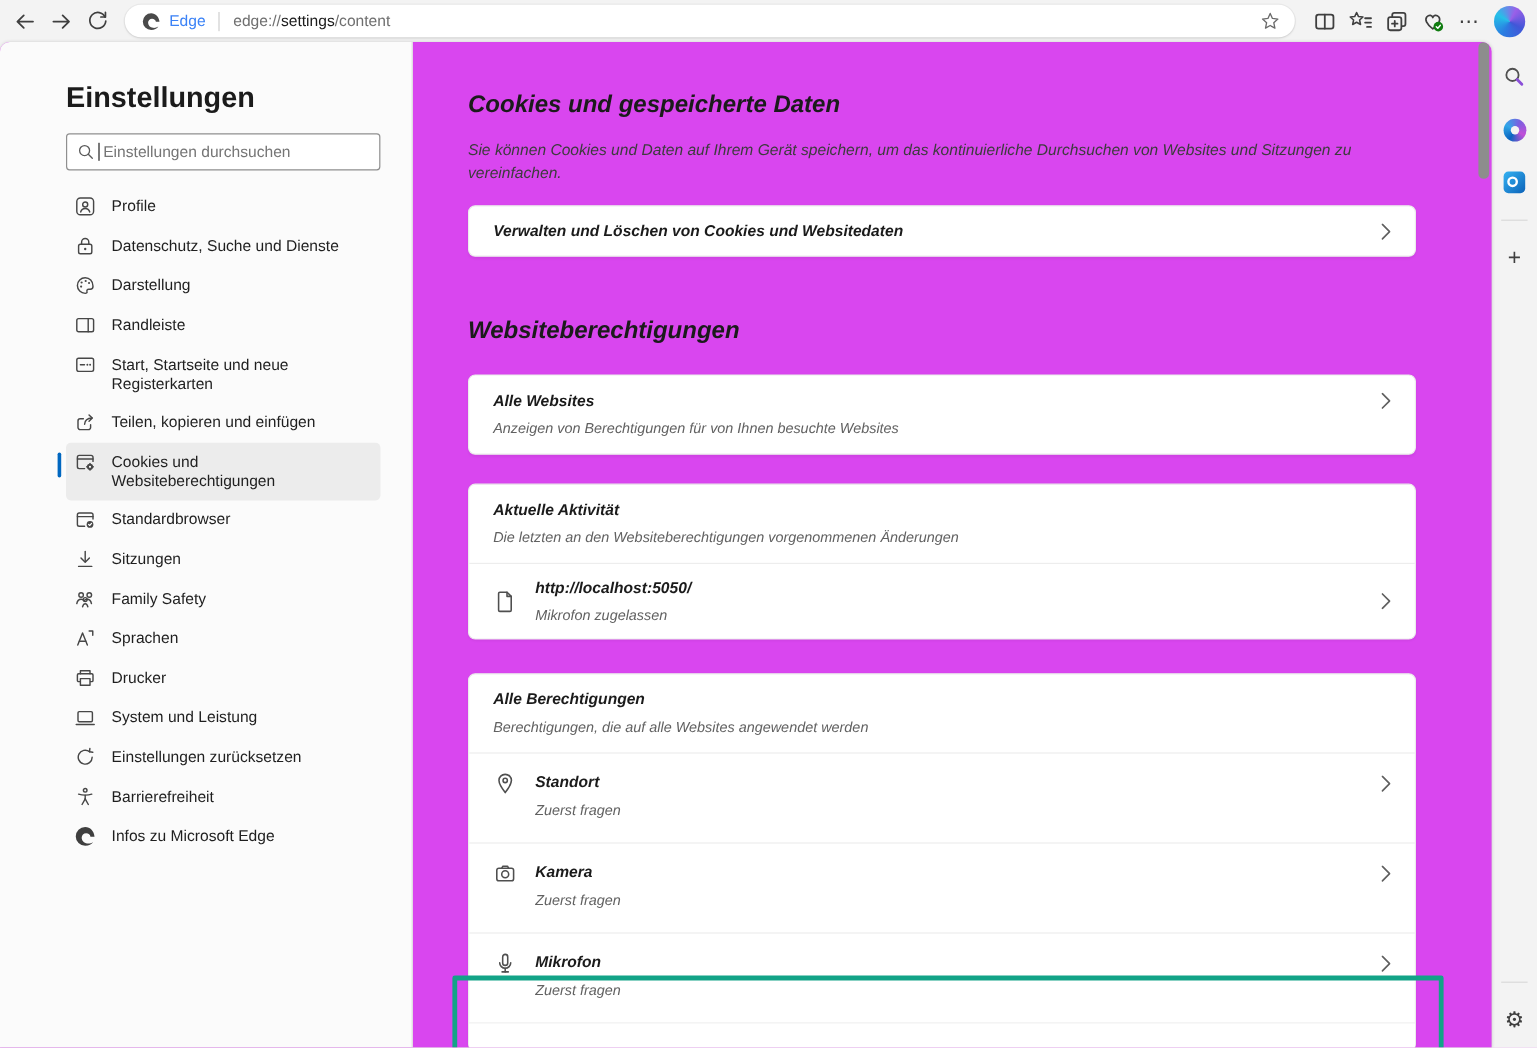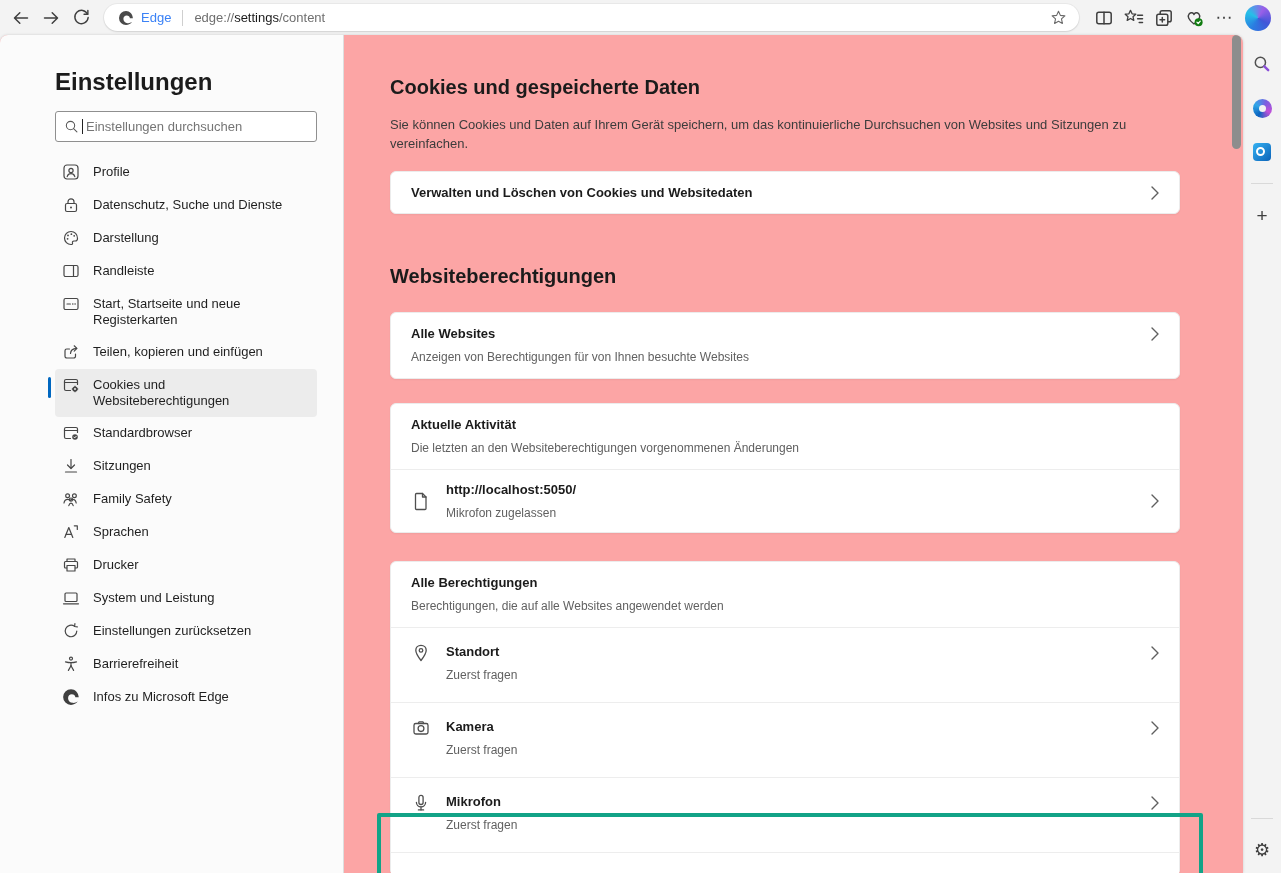--- a/index.html
+++ b/index.html
@@ -21,21 +21,21 @@
   .url-dim { color:#6f6f6f; }
   .url-dark { color:#1b1b1b; }
   .pill-star { width:30px; height:24px; display:flex; align-items:center; justify-content:center;
     border:none; background:transparent; border-radius:5px; cursor:pointer; color:#5f5f5f; }
   .copilot { width:26px; height:26px; border-radius:50%;
     background:conic-gradient(from 210deg,#2a7de1,#25c0e8,#9a5fe8,#4156d8,#2a7de1); margin-left:4px; }
   .glyph { font-size:17px; color:#3f3f3f; line-height:1; }
 
   
   .page-row { display:flex; height:838px; }
-  .page-container { width:1243px; display:flex; background:#fca5a5; border-radius:8px 8px 0 0;
+  .page-container { width:1243px; display:flex; background:#d946ef; border-radius:8px 8px 0 0;
     box-shadow:0 0 3px rgba(0,0,0,.16); overflow:hidden; position:relative; }
 
   
   .settings-sidebar { width:344px; flex:0 0 344px; background:#fbfbfb; border-right:1px solid #dedede; padding-top:33px; }
   .sb-title { font-size:24px; font-weight:600; margin-left:55px; color:#1b1b1b; }
   .searchbox { width:262px; height:31px; margin:15px 0 14px 55px; background:#fff; border:1px solid #8f8f8f;
     border-radius:3px; display:flex; align-items:center; padding:0 8px; gap:3px; }
   .searchbox .caret { width:1px; height:15px; background:#222; }
   .searchbox input { border:none; outline:none; flex:1; font-size:13px; font-family:inherit; color:#1b1b1b; background:transparent; min-width:0; }
   .searchbox input::placeholder { color:#757575; }
@@ -45,21 +45,21 @@
   .nav-item .nav-label { font-size:13px; line-height:16px; color:#1f1f1f; max-width:212px; }
   .nav-item.selected { background:#ececec; }
   .nav-item.selected::before { content:""; position:absolute; left:-7px; top:8px; width:3px; height:21px;
     border-radius:2px; background:var(--accent,#0067c0); }
   .ico { width:18px; height:18px; flex:0 0 18px; fill:none; stroke:#474747; stroke-width:1.2;
     stroke-linecap:round; stroke-linejoin:round; margin-top:-1px; }
   .ico .fill, .fill { fill:#474747; stroke:none; }
   .ico-edge { fill:#3f3f3f; stroke:none; }
 
   
-  .content { flex:1; padding:38px 0 12px 46px; position:relative; }
+  .content { flex:1; padding:38px 0 12px 46px; position:relative;font-style:italic; }
   .h-section { font-size:20px; font-weight:600; line-height:28px; color:#1b1b1b; }
   .desc { font-size:13px; line-height:19px; color:#3c3c3c; margin-top:14px; width:792px; }
   .card { width:790px; background:#fff; border:1px solid #ececec; border-radius:6px;
     box-shadow:0 1px 2px rgba(0,0,0,.05); }
   .card-title { font-size:13px; font-weight:600; color:#1b1b1b; }
   .card-sub { font-size:12px; color:#616161; margin-top:9px; }
   .row-flex { display:flex; align-items:center; }
   .manage-card { margin-top:18px; padding:13px 20px; justify-content:space-between; cursor:pointer; }
   .sec2-title { margin-top:48px; }
   .aw-card { margin-top:22px; padding:13px 20px 14px; cursor:pointer; }

